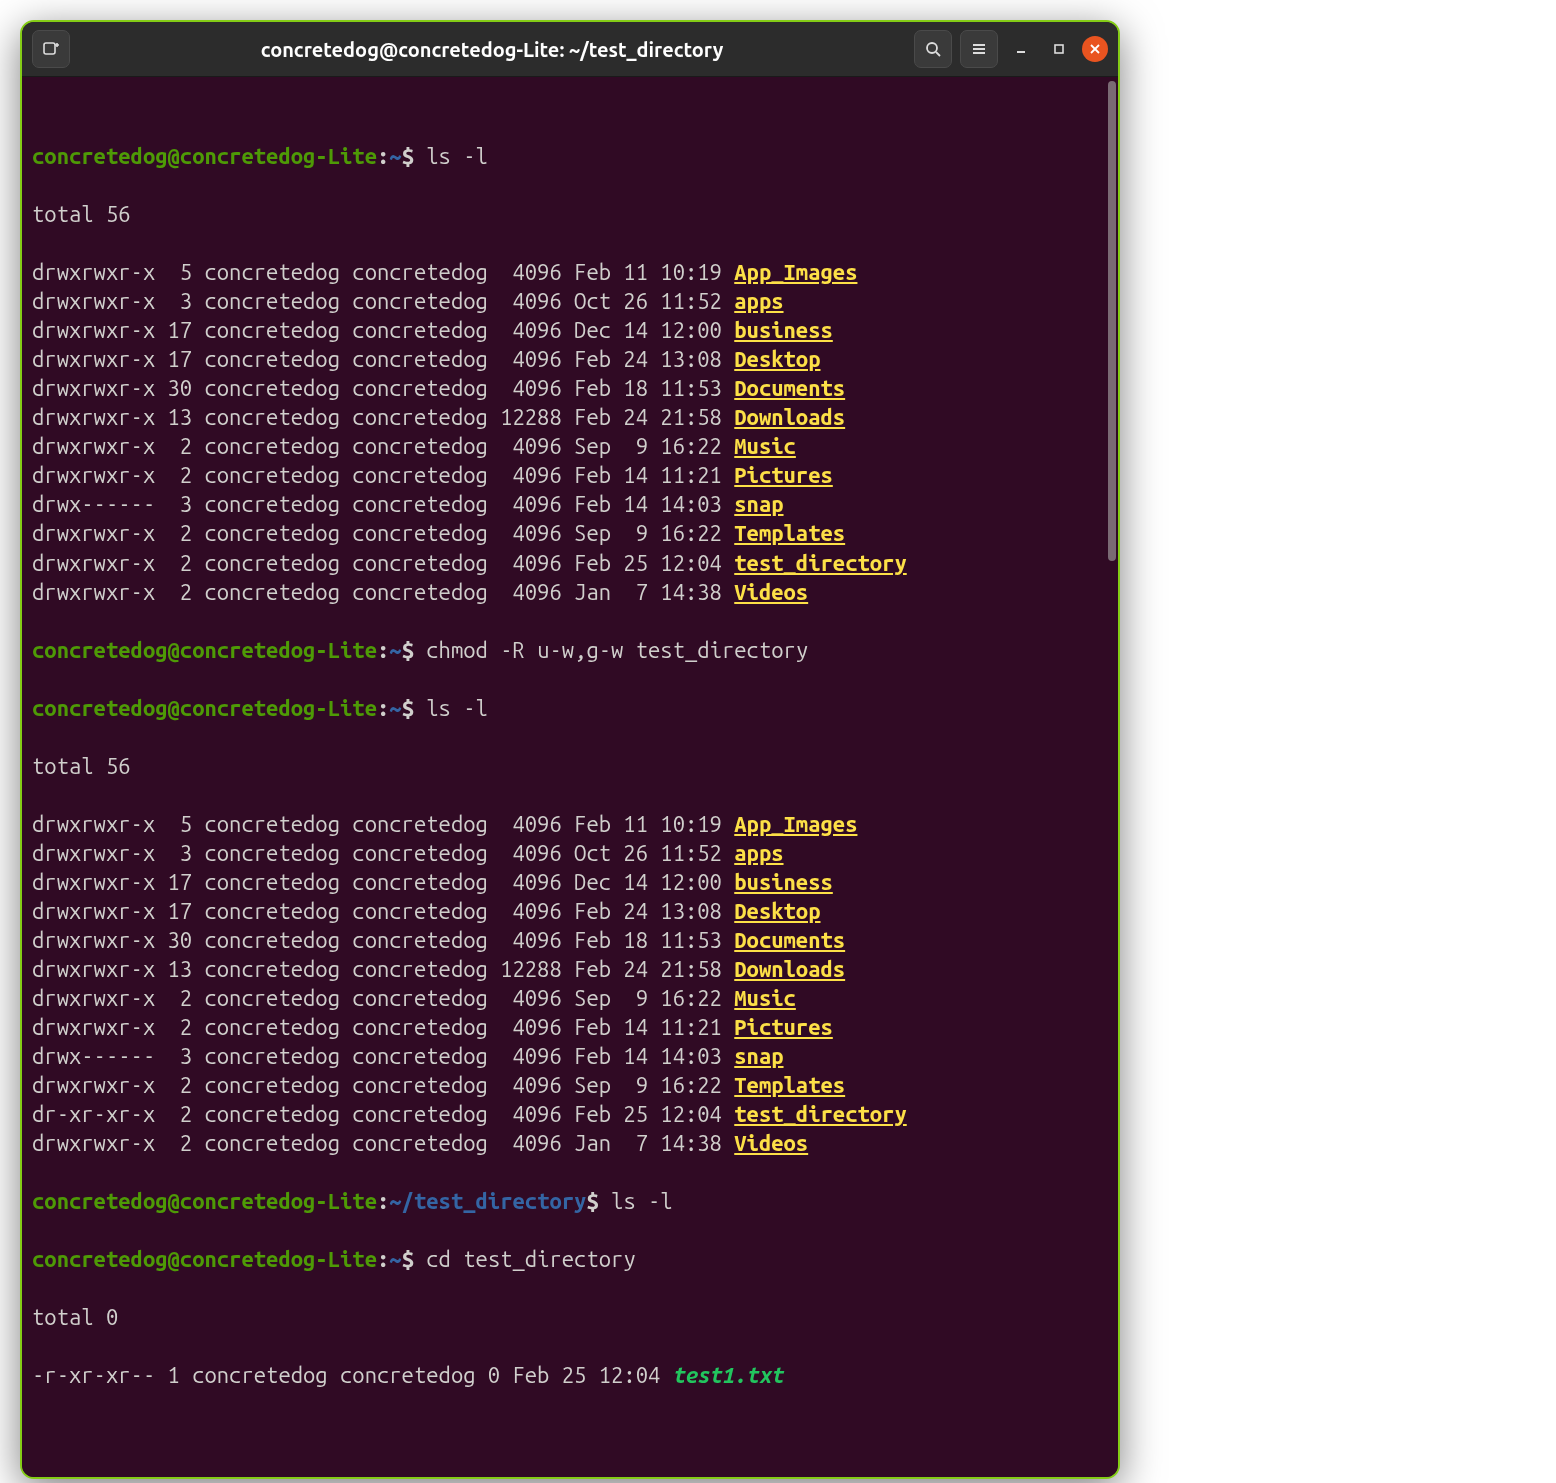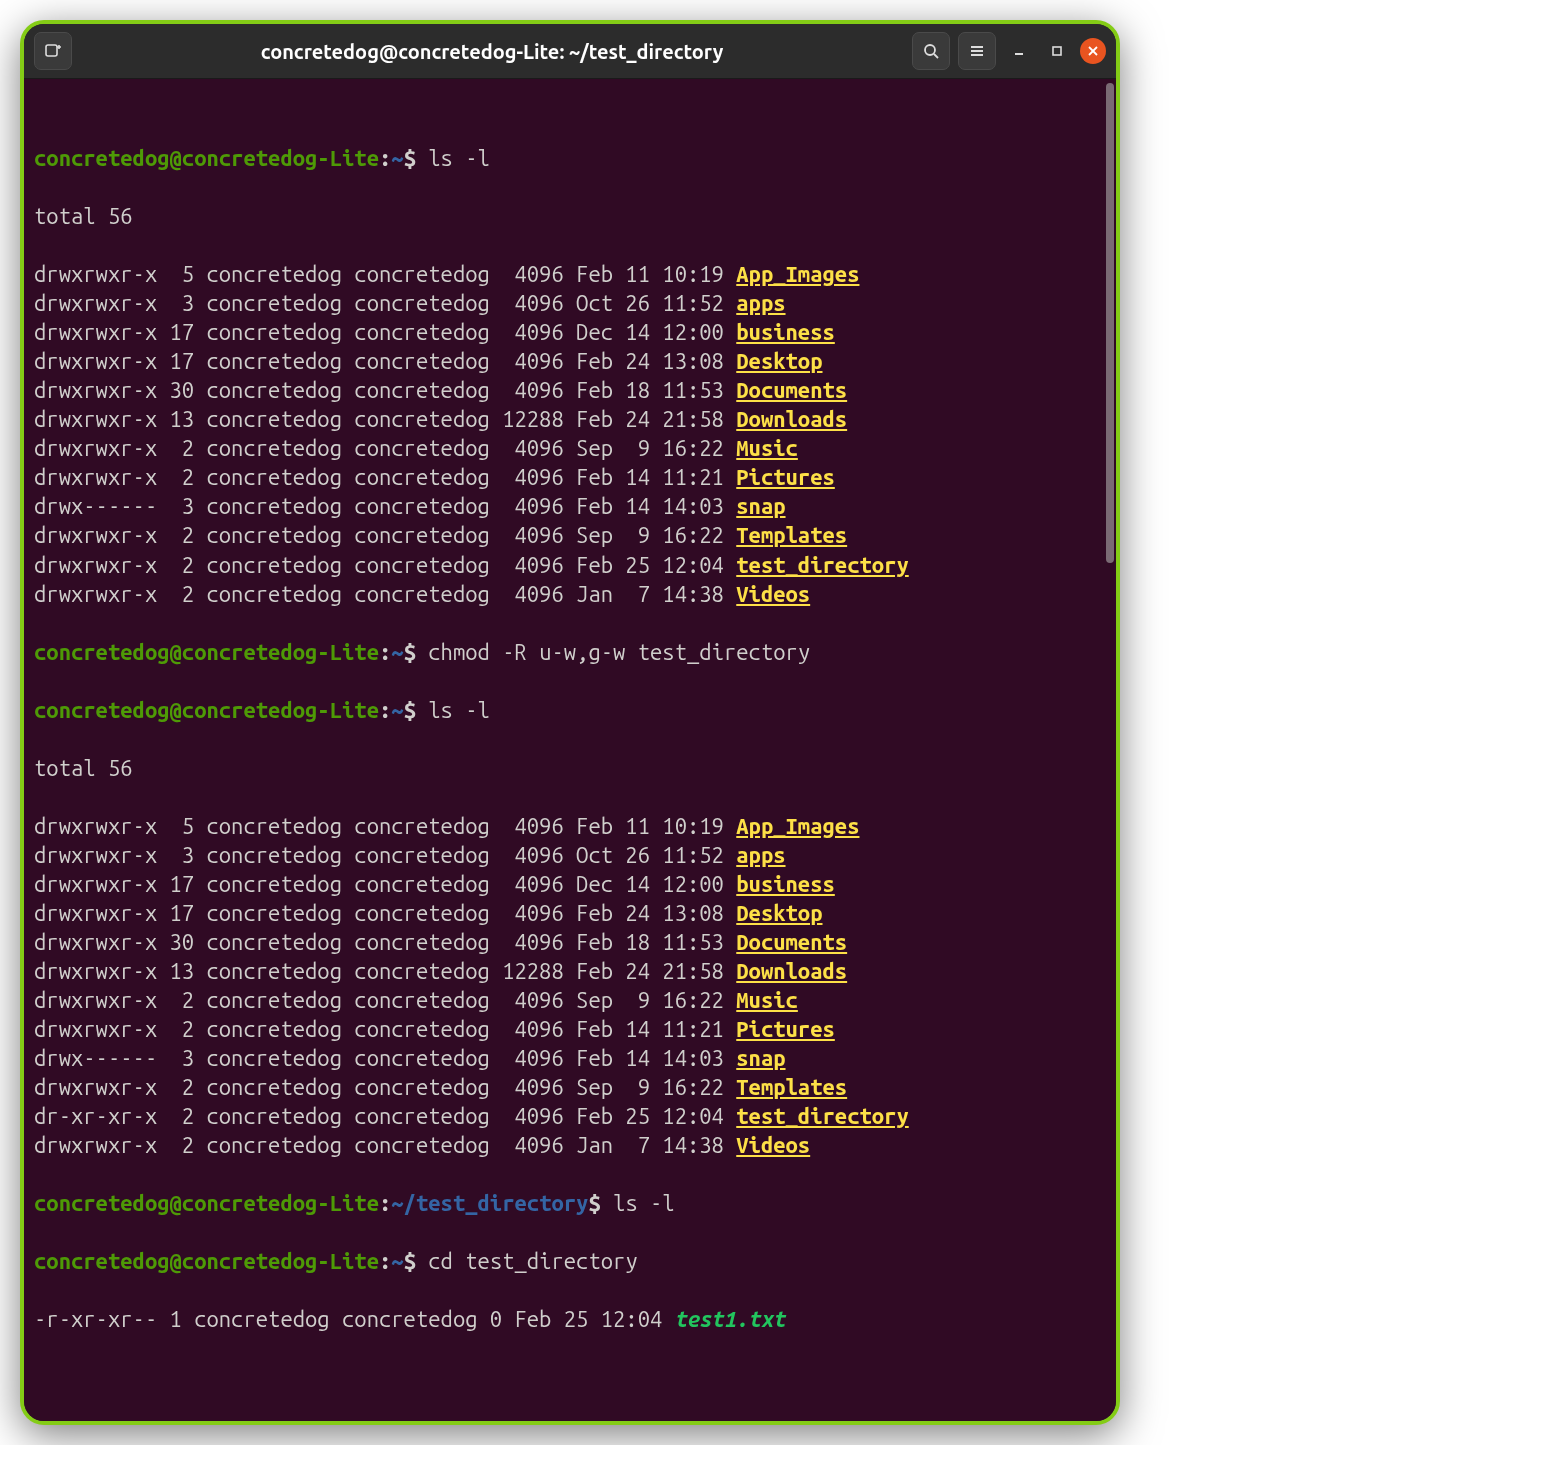--- a/index.html
+++ b/index.html
@@ -4,24 +4,24 @@
 <style>
   * { box-sizing: border-box; margin: 0; padding: 0; }
   body {
     background: #fff;
     padding: 20px;
     font-family: 'Ubuntu Mono', 'DejaVu Sans Mono', 'Consolas', monospace;
   }
   .window {
     width: 1100px;
     background: #2c2c2c;
-    border-radius: 24px;
+    border-radius: 14px;
     overflow: hidden;
     box-shadow: 0 10px 40px rgba(0,0,0,0.5);
-    border: 4px solid #84cc16;
+    border: 2px solid #84cc16;
   }
   .titlebar {
     background: #2c2c2c;
     display: flex;
     align-items: center;
     padding: 8px 10px;
     gap: 10px;
     border-bottom: 1px solid #1a1a1a;
   }
   .tb-btn {
@@ -143,15 +143,16 @@
     <div class="scrollbar"></div>
 <span class="line"><span class="prompt-user">concretedog@concretedog-Lite</span><span class="prompt-sep">:</span><span class="prompt-path">~</span><span class="prompt-sep">$</span> <span class="cmd">ls -l</span></span>
 <span class="line">total 56</span>
 <span id="ls1-block"><span class="line">drwxrwxr-x  5 concretedog concretedog  4096 Feb 11 10:19 <span class="dir">App_Images</span></span><span class="line">drwxrwxr-x  3 concretedog concretedog  4096 Oct 26 11:52 <span class="dir">apps</span></span><span class="line">drwxrwxr-x 17 concretedog concretedog  4096 Dec 14 12:00 <span class="dir">business</span></span><span class="line">drwxrwxr-x 17 concretedog concretedog  4096 Feb 24 13:08 <span class="dir">Desktop</span></span><span class="line">drwxrwxr-x 30 concretedog concretedog  4096 Feb 18 11:53 <span class="dir">Documents</span></span><span class="line">drwxrwxr-x 13 concretedog concretedog 12288 Feb 24 21:58 <span class="dir">Downloads</span></span><span class="line">drwxrwxr-x  2 concretedog concretedog  4096 Sep  9 16:22 <span class="dir">Music</span></span><span class="line">drwxrwxr-x  2 concretedog concretedog  4096 Feb 14 11:21 <span class="dir">Pictures</span></span><span class="line">drwx------  3 concretedog concretedog  4096 Feb 14 14:03 <span class="dir">snap</span></span><span class="line">drwxrwxr-x  2 concretedog concretedog  4096 Sep  9 16:22 <span class="dir">Templates</span></span><span class="line">drwxrwxr-x  2 concretedog concretedog  4096 Feb 25 12:04 <span class="dir">test_directory</span></span><span class="line">drwxrwxr-x  2 concretedog concretedog  4096 Jan  7 14:38 <span class="dir">Videos</span></span></span>
 <span class="line"><span class="prompt-user">concretedog@concretedog-Lite</span><span class="prompt-sep">:</span><span class="prompt-path">~</span><span class="prompt-sep">$</span> <span class="cmd">chmod -R u-w,g-w test_directory</span></span>
 <span class="line"><span class="prompt-user">concretedog@concretedog-Lite</span><span class="prompt-sep">:</span><span class="prompt-path">~</span><span class="prompt-sep">$</span> <span class="cmd">ls -l</span></span>
 <span class="line">total 56</span>
 <span id="ls2-block"><span class="line">drwxrwxr-x  5 concretedog concretedog  4096 Feb 11 10:19 <span class="dir">App_Images</span></span><span class="line">drwxrwxr-x  3 concretedog concretedog  4096 Oct 26 11:52 <span class="dir">apps</span></span><span class="line">drwxrwxr-x 17 concretedog concretedog  4096 Dec 14 12:00 <span class="dir">business</span></span><span class="line">drwxrwxr-x 17 concretedog concretedog  4096 Feb 24 13:08 <span class="dir">Desktop</span></span><span class="line">drwxrwxr-x 30 concretedog concretedog  4096 Feb 18 11:53 <span class="dir">Documents</span></span><span class="line">drwxrwxr-x 13 concretedog concretedog 12288 Feb 24 21:58 <span class="dir">Downloads</span></span><span class="line">drwxrwxr-x  2 concretedog concretedog  4096 Sep  9 16:22 <span class="dir">Music</span></span><span class="line">drwxrwxr-x  2 concretedog concretedog  4096 Feb 14 11:21 <span class="dir">Pictures</span></span><span class="line">drwx------  3 concretedog concretedog  4096 Feb 14 14:03 <span class="dir">snap</span></span><span class="line">drwxrwxr-x  2 concretedog concretedog  4096 Sep  9 16:22 <span class="dir">Templates</span></span><span class="line">dr-xr-xr-x  2 concretedog concretedog  4096 Feb 25 12:04 <span class="dir">test_directory</span></span><span class="line">drwxrwxr-x  2 concretedog concretedog  4096 Jan  7 14:38 <span class="dir">Videos</span></span></span>
 <span class="line"><span class="prompt-user">concretedog@concretedog-Lite</span><span class="prompt-sep">:</span><span class="prompt-path">~/test_directory</span><span class="prompt-sep">$</span> <span class="cmd">ls -l</span></span>
 <span class="line"><span class="prompt-user">concretedog@concretedog-Lite</span><span class="prompt-sep">:</span><span class="prompt-path">~</span><span class="prompt-sep">$</span> <span class="cmd">cd test_directory</span></span>
+<span class="line">total 0</span>
 <span id="ls3-block"><span class="line">-r-xr-xr-- 1 concretedog concretedog 0 Feb 25 12:04 <span class="file-exec">test1.txt</span></span></span>
   </div>
 </div>
 
 </body></html>

